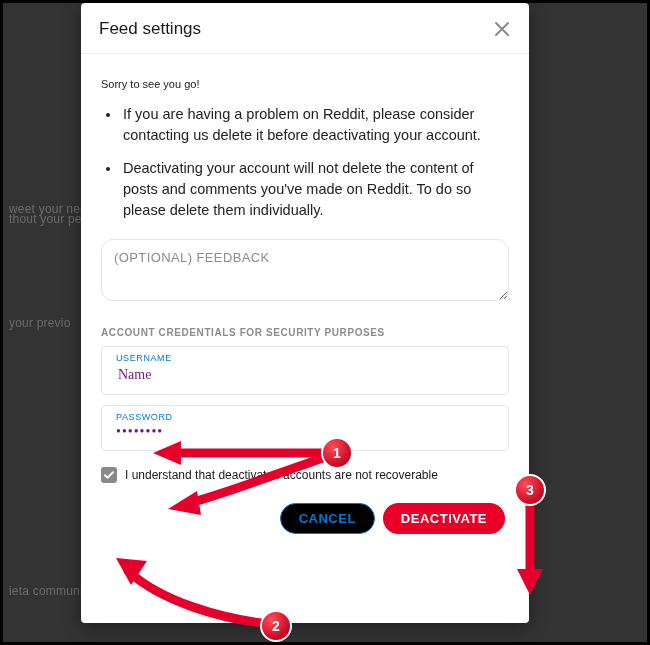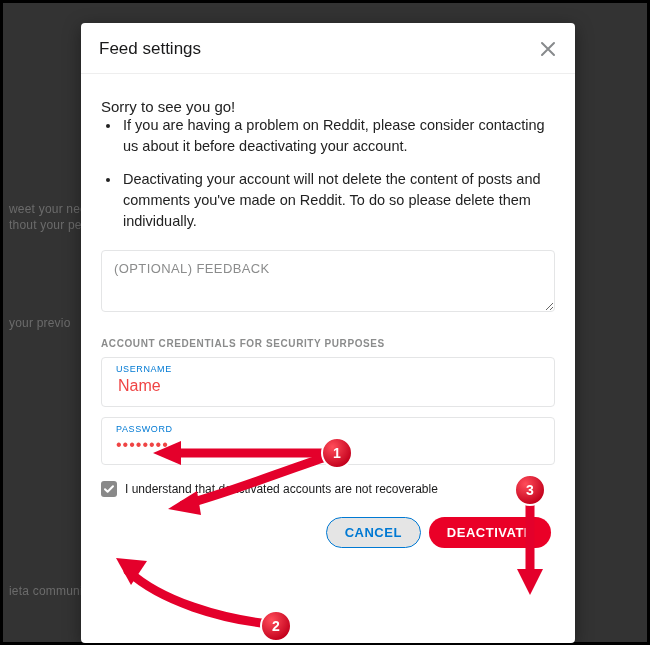--- a/index.html
+++ b/index.html
@@ -25,29 +25,29 @@
   .side-text {
     position: absolute;
     left: 6px;
     color: #6b6b6b;
     font-size: 12px;
     line-height: 16px;
     white-space: pre;
     letter-spacing: 0.2px;
   }
   .st1 { top: 198px; }
-  .st2 { top: 214px; }
+  .st2 { top: 208px; }
   .st3 { top: 288px; margin-top: 24px; }
   .st4 { top: 580px; }
 
   .modal {
     position: absolute;
     left: 78px;
-    top: 20px;
-    width: 494px;
+    top: 0;
+    width: 448px;
     height: 620px;
     background: #fff;
     border-radius: 4px;
     box-shadow: 0 4px 18px rgba(0,0,0,0.4);
     display: flex;
     flex-direction: column;
   }
   .modal-header {
     padding: 16px 18px 14px 18px;
     border-bottom: 1px solid #eee;
@@ -64,22 +64,23 @@
     display: block;
   }
 
   .modal-body {
     padding: 24px 20px 16px 20px;
     flex: 1 1 auto;
     overflow: hidden;
   }
 
   .sorry {
-    font-size: 15px;
+    font-size: 11px;
     color: #222;
+    margin-bottom: 14px;
   }
 
   ul.notes {
     margin: 0 0 18px 0;
     padding-left: 20px;
   }
   ul.notes li {
     font-size: 14.5px;
     line-height: 1.45;
     color: #222;
@@ -94,21 +95,21 @@
     letter-spacing: 0.6px;
     color: #8b8c8c;
     text-transform: uppercase;
     margin-bottom: 8px;
   }
 
   .feedback {
     width: 100%;
     height: 62px;
     border: 1px solid #e4e5e6;
-    border-radius: 4px;
+    border-radius: 12px;
     resize: vertical;
     padding: 10px 12px;
     font-size: 13px;
     color: #777;
     font-family: inherit;
     text-transform: uppercase;
     letter-spacing: 0.4px;
     margin-bottom: 22px;
   }
   .feedback::placeholder {
@@ -129,24 +130,24 @@
     font-weight: 400;
     letter-spacing: 0.6px;
     color: #0079d3;
     text-transform: uppercase;
     margin-bottom: 2px;
   }
   .cred-input {
     width: 100%;
     border: none;
     outline: none;
-    font-size: 16px;
-    color: #ef4444;
+    font-size: 14px;
+    color: #701a75;
     background: transparent;
-    font-family: Liberation Sans, sans-serif;
+    font-family: Liberation Serif, serif;
   }
   .cred-dots { letter-spacing: 1px; }
 
   .ack-row {
     display: flex;
     align-items: center;
     gap: 8px;
     margin-top: 16px;
     margin-bottom: 20px;
   }
@@ -175,21 +176,21 @@
     font-size: 13px;
     font-weight: 700;
     letter-spacing: 0.5px;
     text-transform: uppercase;
     border-radius: 999px;
     padding: 7px 18px;
     cursor: pointer;
     border: none;
   }
   .btn-cancel {
-    background: #e5e5e5;
+    background: #000000;
     color: #0079d3;
     border: 1px solid #0079d3;
     text-align: center;
   }
   .btn-deactivate {
     background: #ea0027;
     color: #fff;
   }
 
   
@@ -216,21 +217,21 @@
       <div class="close-icon">
         <svg width="18" height="18" viewBox="0 0 18 18">
             <path d="M3 3 L15 15 M15 3 L3 15" stroke="#878a8c" stroke-width="2" stroke-linecap="round" fill="none"></path>
           </svg>
       </div>
     </div>
 
     <div class="modal-body">
       <div class="sorry">Sorry to see you go!</div>
       <ul class="notes">
-        <li>If you are having a problem on Reddit, please consider contacting us about it before deactivating your account.</li>
+        <li>If you are having a problem on Reddit, please consider contacting us delete it before deactivating your account.</li>
         <li>Deactivating your account will not delete the content of posts and comments you've made on Reddit. To do so please delete them individually.</li>
       </ul>
 
       <textarea class="feedback" placeholder="(OPTIONAL) FEEDBACK" style=""></textarea>
 
       <div class="section-label">ACCOUNT CREDENTIALS FOR SECURITY PURPOSES</div>
 
       <div class="cred-box">
         <div class="cred-label">USERNAME</div>
         <input class="cred-input" type="text" value="Name" style="">

